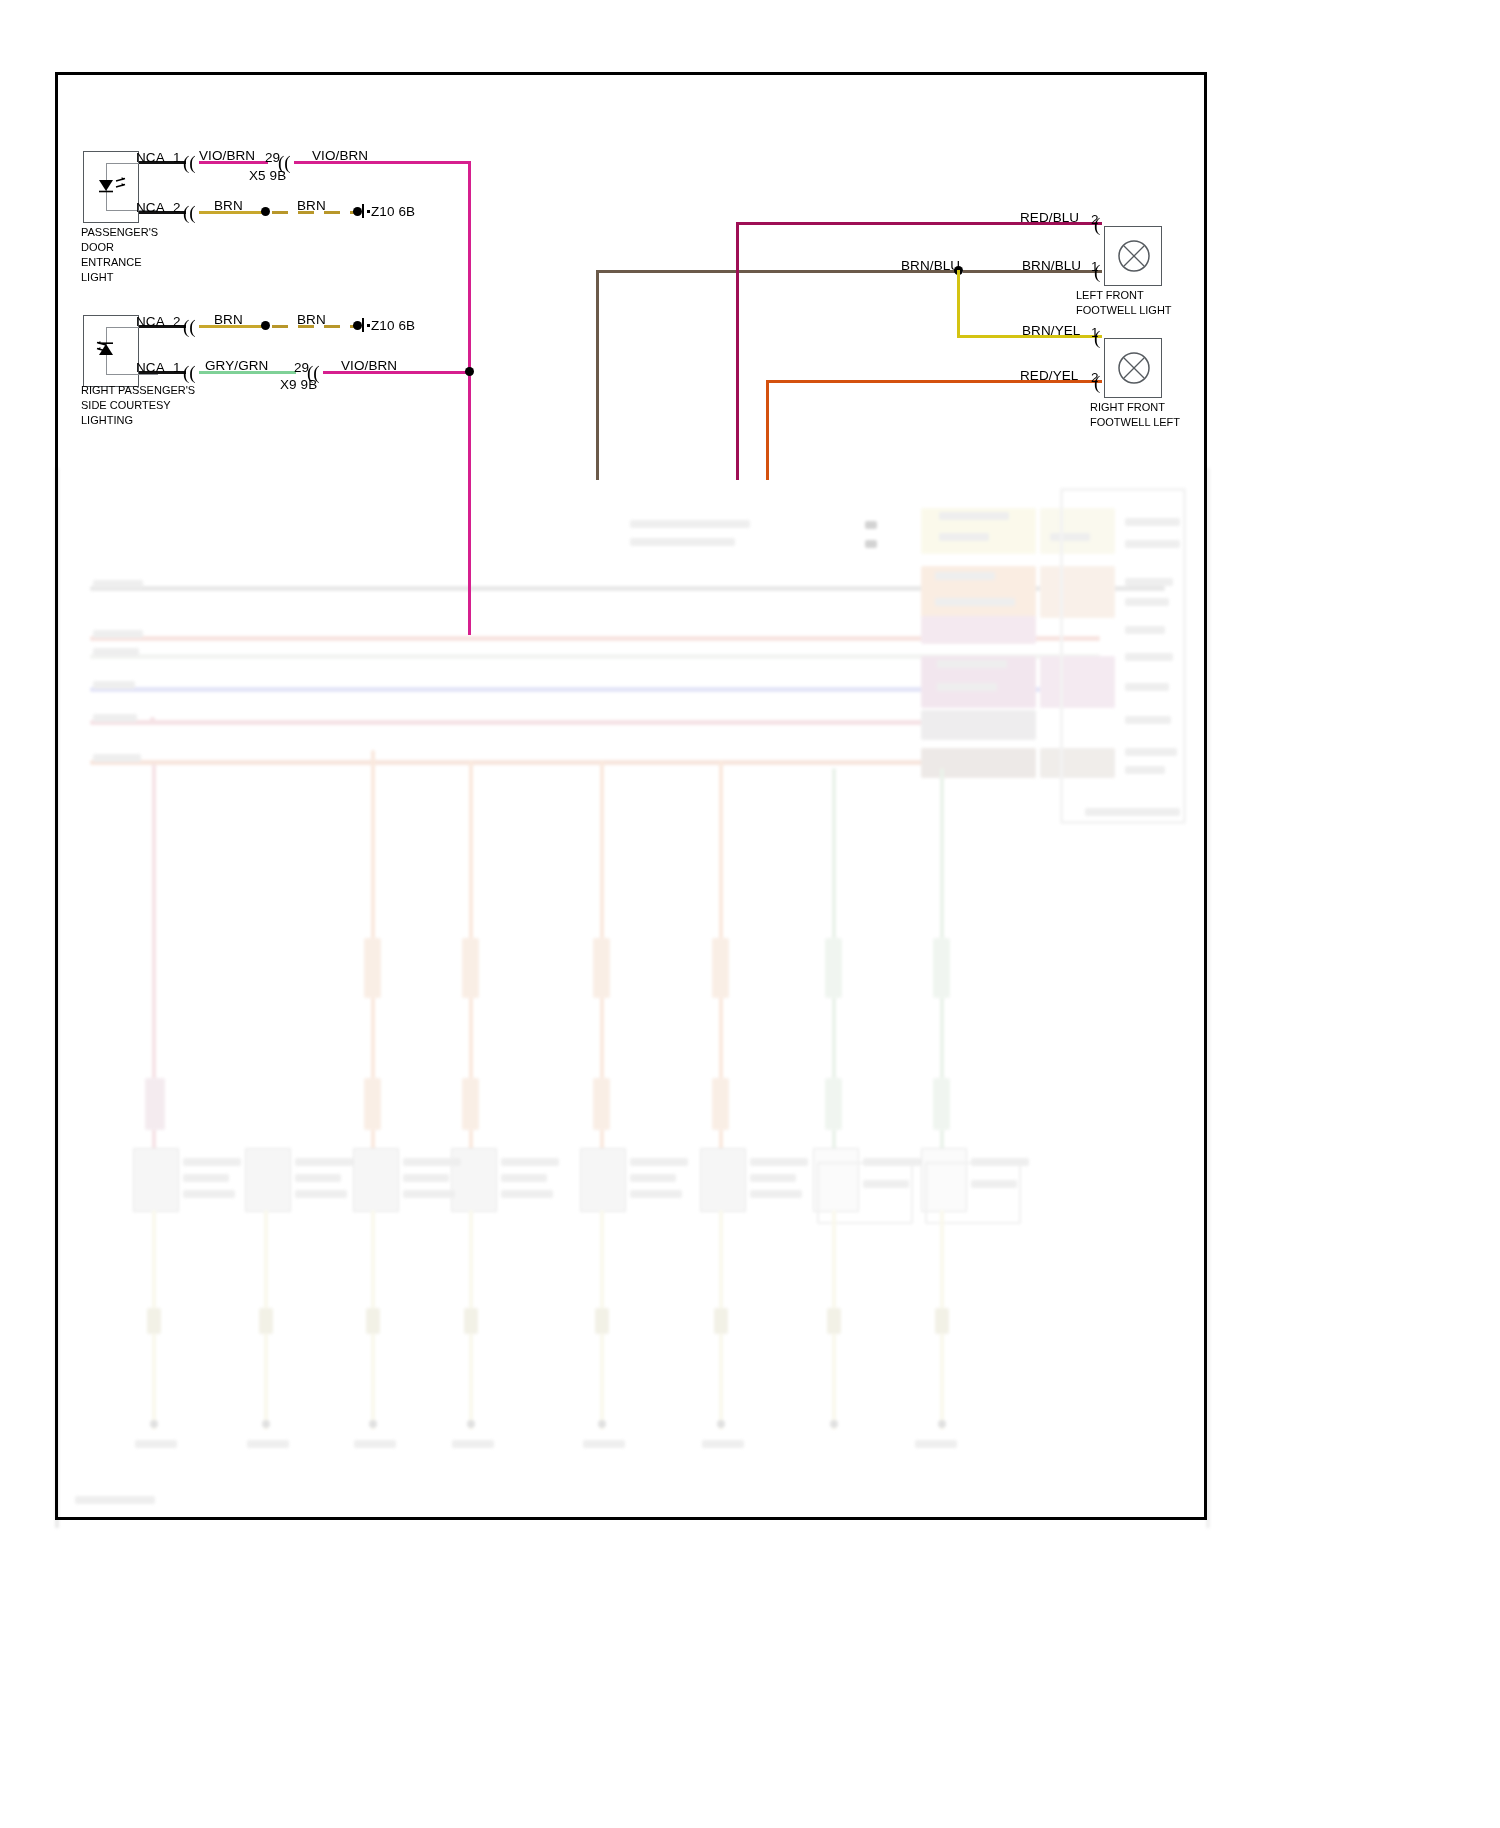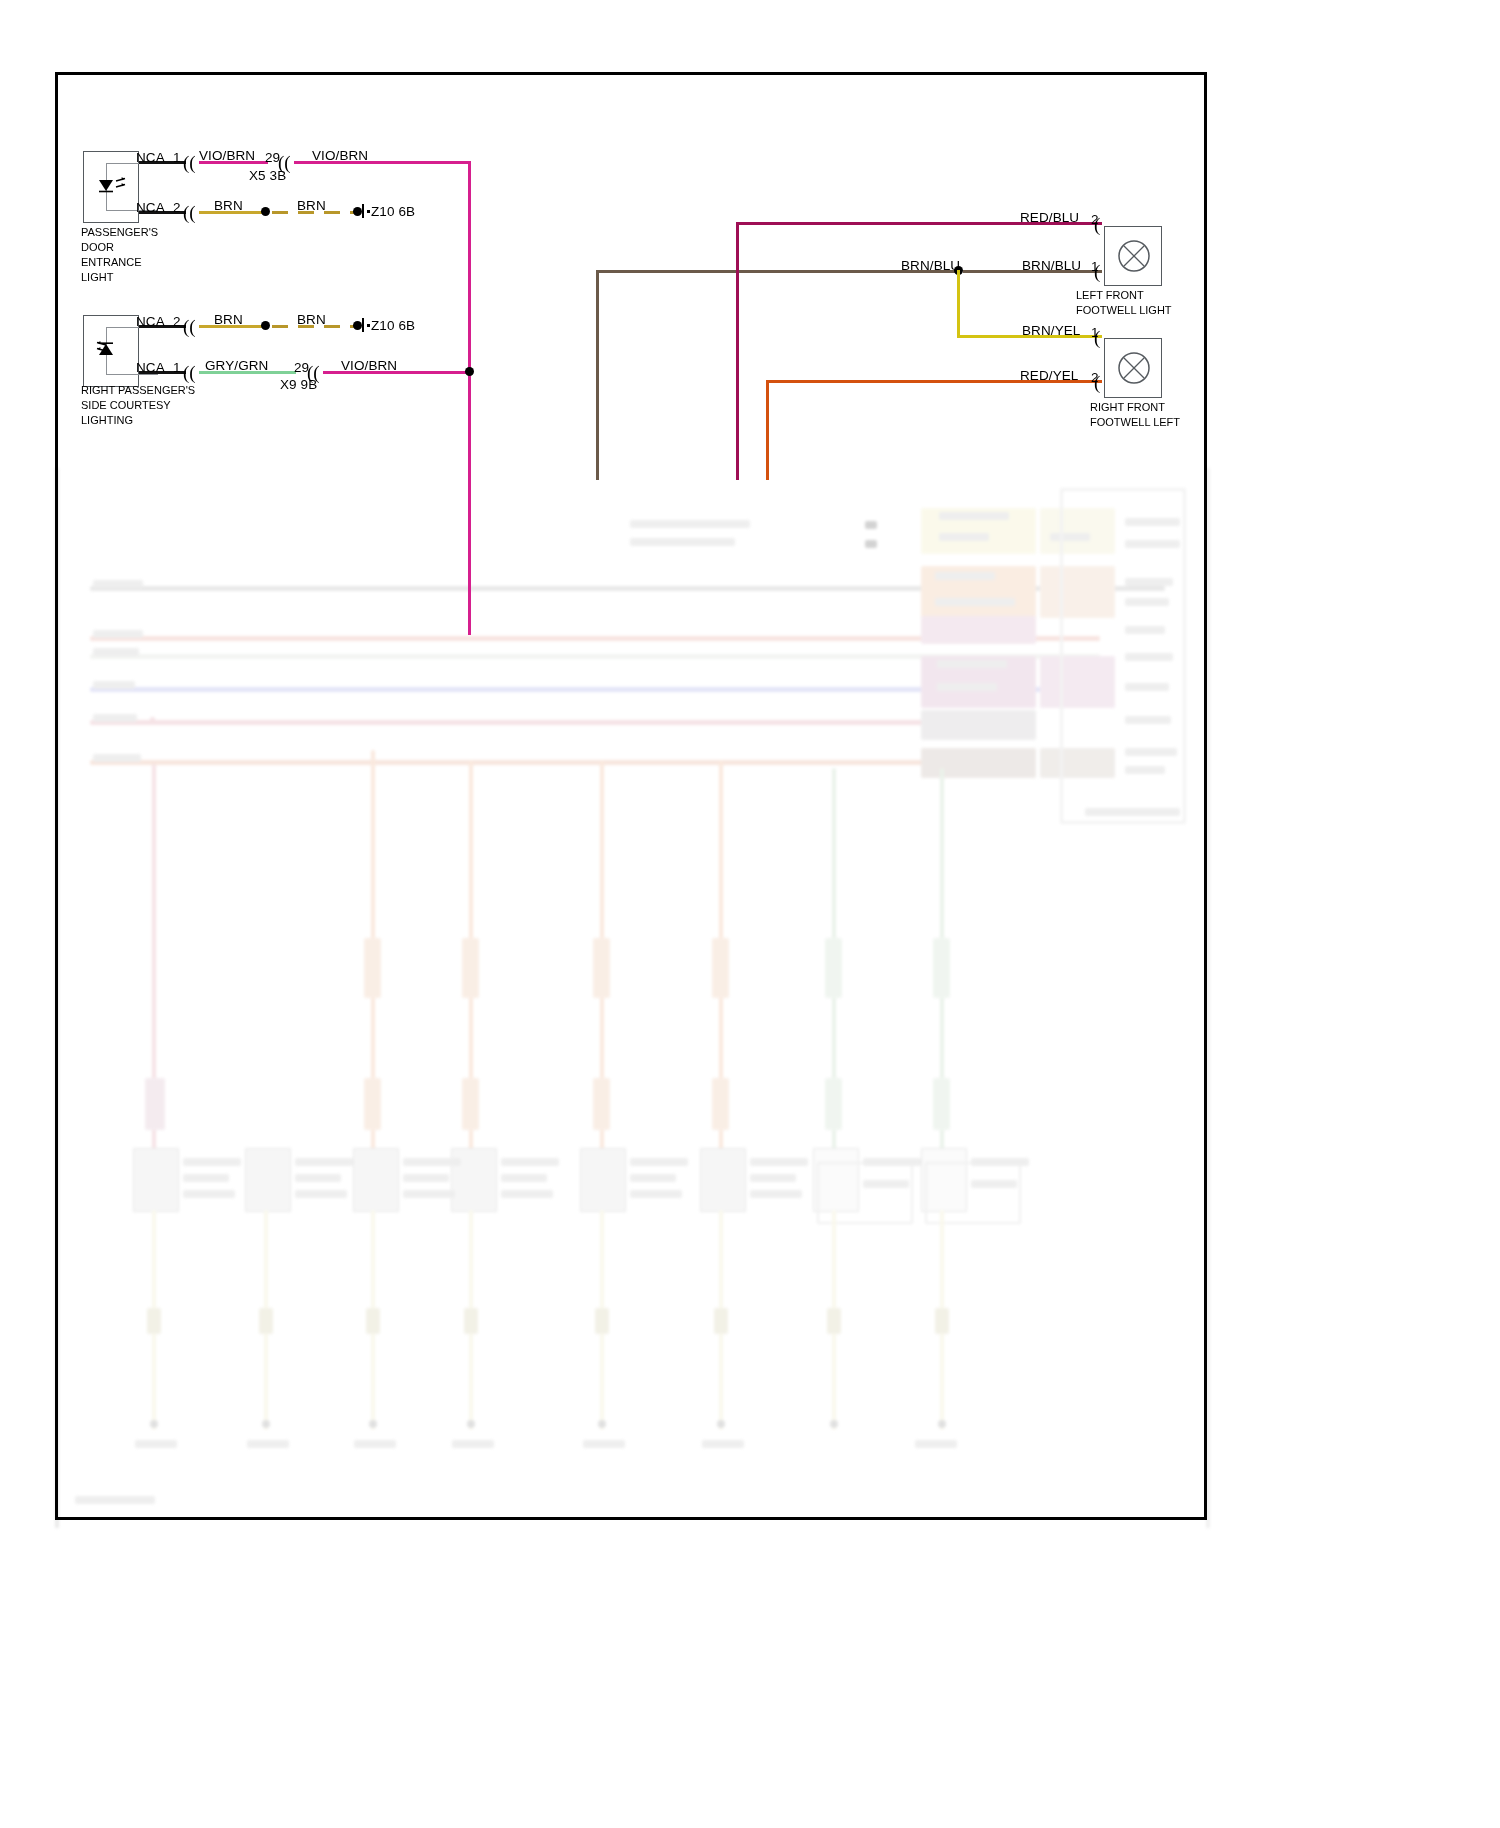--- a/index.html
+++ b/index.html
@@ -337,21 +337,21 @@
   </svg>
 
   <div class="wire-h" style="left:139px; top:161px; width:47px; background:#111;"></div>
   <div class="lbl" style="left:136px; top:150px;">NCA</div>
   <div class="pin-num" style="left:173px; top:150px;">1</div>
   <div class="conn-mark" style="left:183px; top:153px;">((</div>
   <div class="wire-h" style="left:199px; top:161px; width:69px; background:#d61f8e;"></div>
   <div class="lbl" style="left:199px; top:148px;">VIO/BRN</div>
   <div class="pin-num" style="left:265px; top:150px;">29</div>
   <div class="conn-mark" style="left:278px; top:153px;">((</div>
-  <div class="lbl" style="left:249px; top:168px;">X5 3B</div>
+  <div class="lbl" style="left:249px; top:168px;">X5 9B</div>
   <div class="wire-h" style="left:294px; top:161px; width:177px; background:#d61f8e;"></div>
   <div class="lbl" style="left:312px; top:148px;">VIO/BRN</div>
 
   <div class="wire-v" style="left:468px; top:161px; width:3px; height:210px; background:#d61f8e;"></div>
   <div class="wire-v" style="left:468px; top:371px; width:3px; height:264px; background:#d61f8e;"></div>
 
   <div class="wire-h" style="left:139px; top:211px; width:47px; background:#111;"></div>
   <div class="lbl" style="left:136px; top:200px;">NCA</div>
   <div class="pin-num" style="left:173px; top:200px;">2</div>
   <div class="conn-mark" style="left:183px; top:203px;">((</div>

